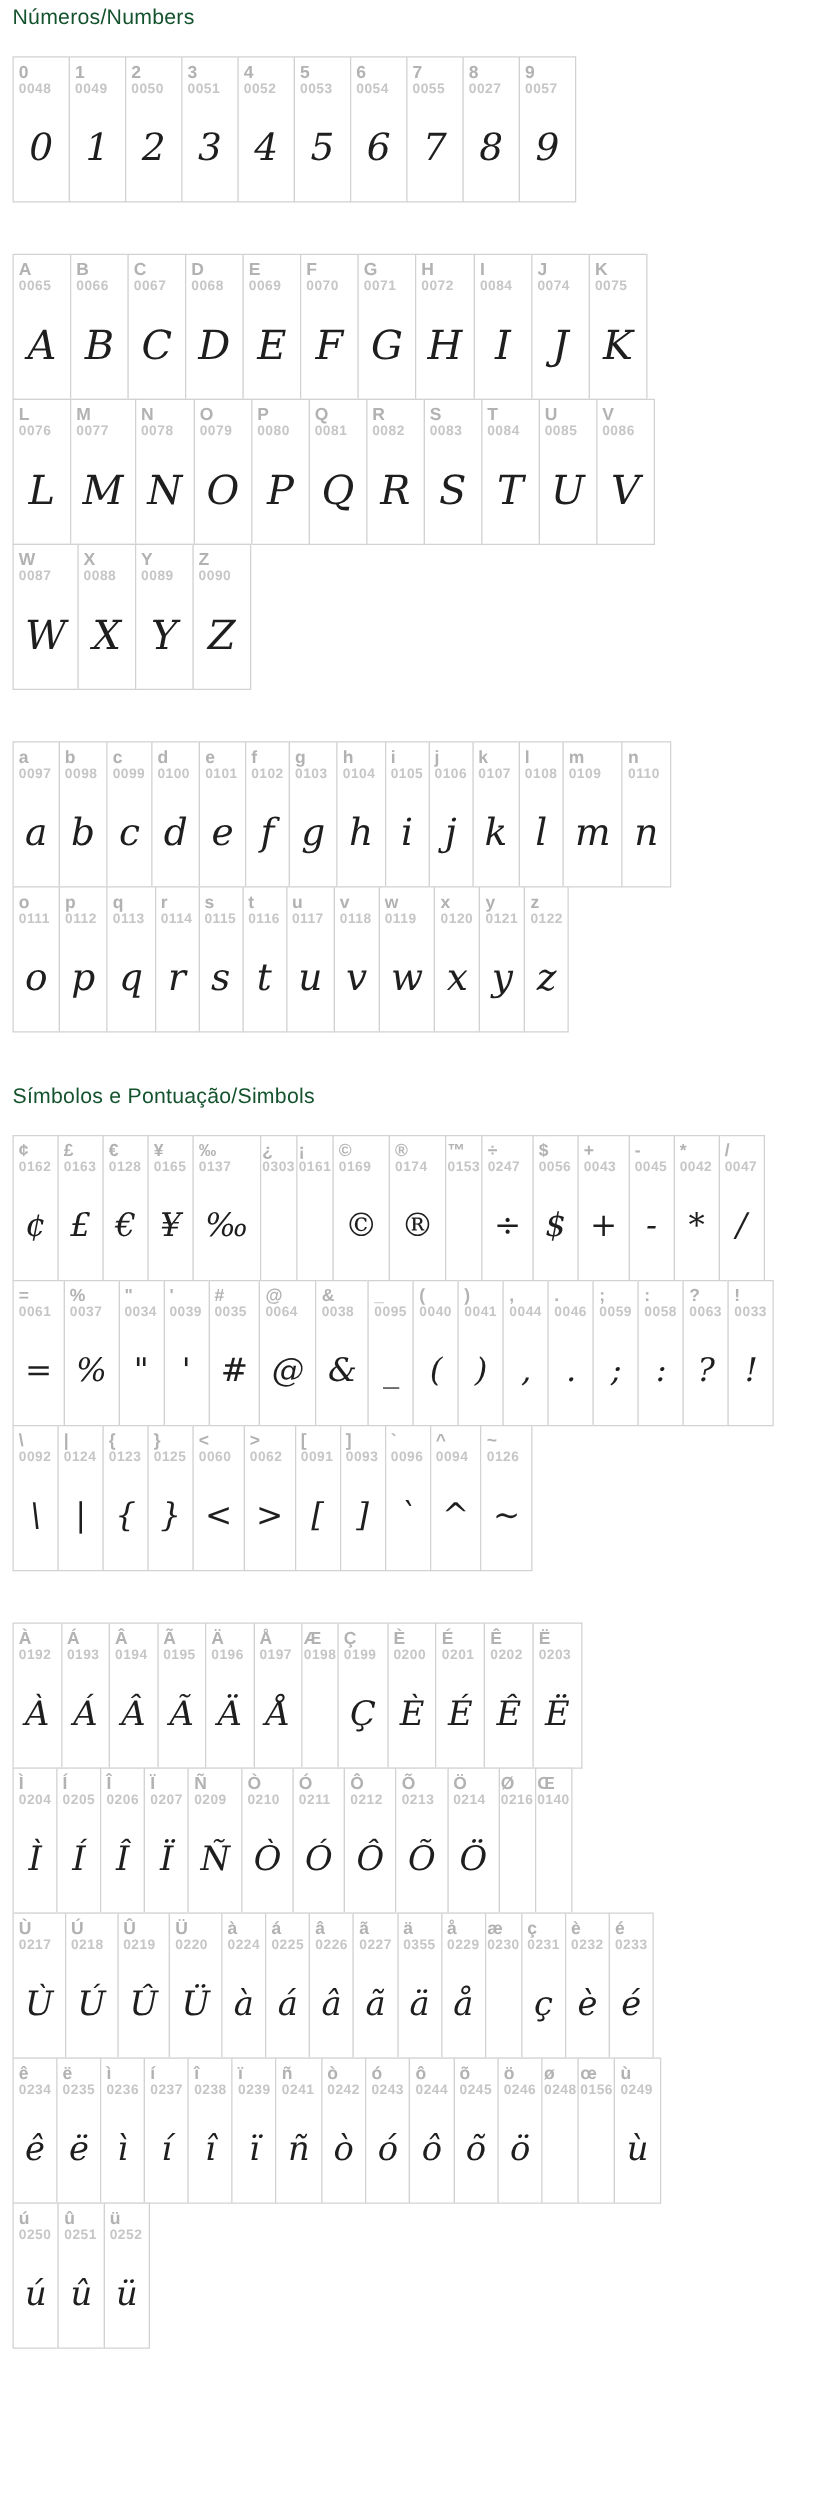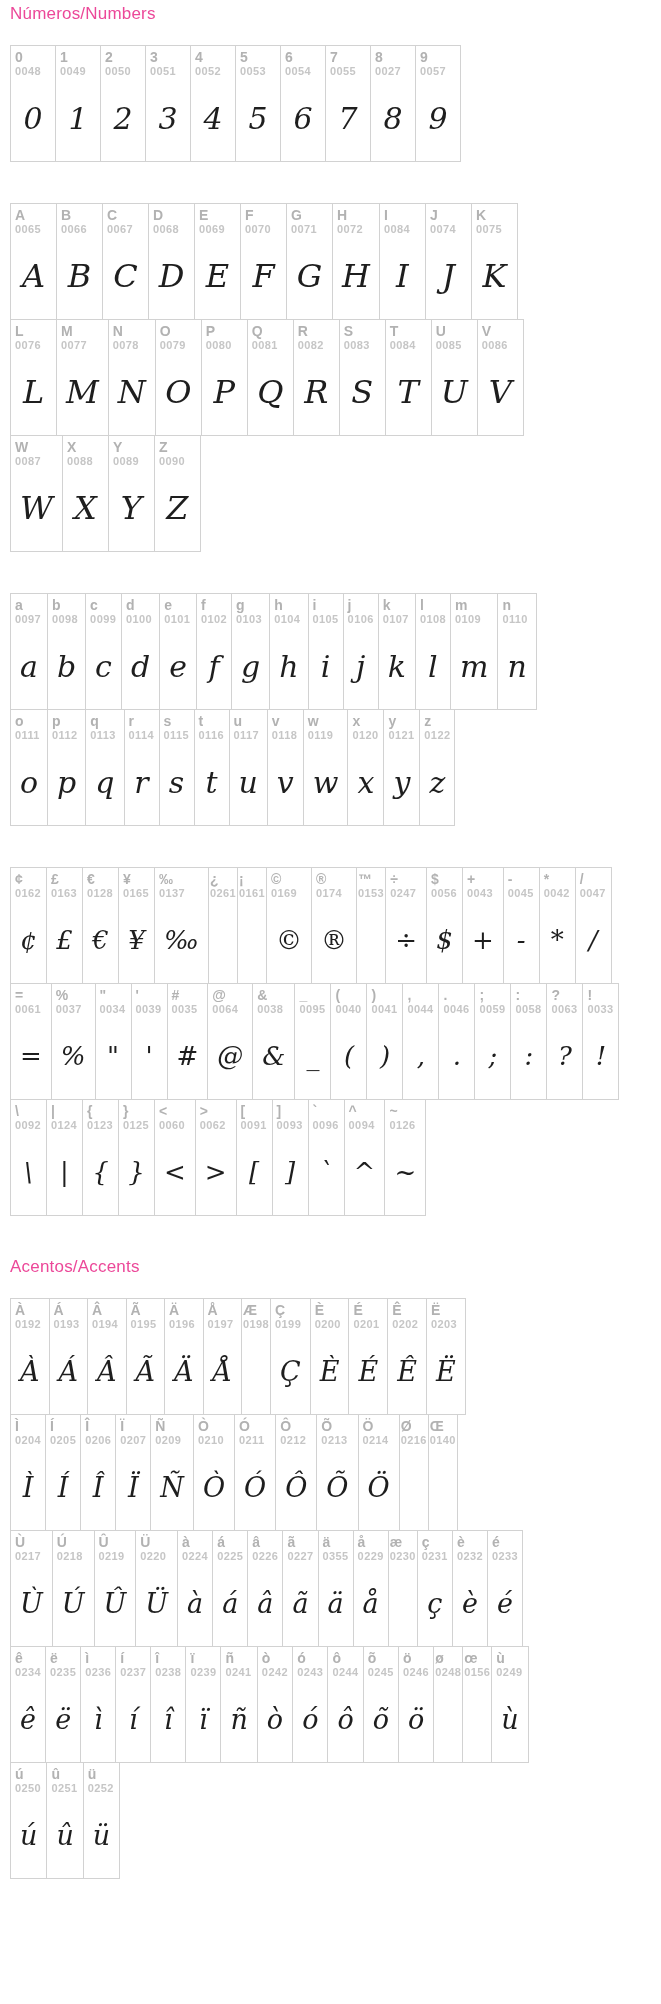--- a/index.html
+++ b/index.html
@@ -1,19 +1,19 @@
 <!DOCTYPE html>
 <html><head>
 <meta charset="utf-8">
 <style>
   html,body{margin:0;padding:0;background:#ffffff;}
   body{width:661px;min-height:2004px;font-family:"Liberation Sans",sans-serif;overflow-x:hidden;}
   .page{padding:4px 0 0 10px;}
   section.charmap-section{margin-bottom:41px;}
-  h2.section-title{font-size:17px;font-weight:400;color:#ec4899;margin:0 0 21px 0;letter-spacing:.2px;}
+  h2.section-title{font-size:17px;font-weight:400;color:#14532d;margin:0 0 21px 0;letter-spacing:.2px;}
   .row{display:flex;width:max-content;}
   .row + .row{margin-top:-1px;}
   .cell{border:1px solid #d2d2d2;margin-left:-1px;display:flex;flex-direction:column;height:117px;box-sizing:border-box;padding:3px 4px;background:#fff;}
   .cell:first-child{margin-left:0;}
   .lbl{font-size:14px;font-weight:bold;color:#b2b2b2;line-height:1.15;min-height:16px;}
   .code{font-size:11px;font-weight:bold;color:#c6c6c6;letter-spacing:.4px;line-height:1.2;}
   .glyph{flex:1;display:flex;align-items:center;justify-content:center;font-family:"DejaVu Serif",serif;font-style:italic;font-weight:400;font-size:30px;color:#1e1e1e;padding:0 5px;white-space:pre;}
   .cell.empty{padding:3px 1px;}
   .cell.empty .glyph{padding:0;}
   
@@ -354,20 +354,21 @@
           <div class="glyph">y</div>
         </div>
         <div class="cell">
           <div class="lbl">z</div>
           <div class="code">0122</div>
           <div class="glyph">z</div>
         </div>
       </div>
     </section>
     <section class="charmap-section">
+      <h2 class="section-title">Símbolos e Pontuação/Simbols</h2>
       <div class="row">
         <div class="cell">
           <div class="lbl">¢</div>
           <div class="code">0162</div>
           <div class="glyph">¢</div>
         </div>
         <div class="cell">
           <div class="lbl">£</div>
           <div class="code">0163</div>
           <div class="glyph">£</div>
@@ -382,21 +383,21 @@
           <div class="code">0165</div>
           <div class="glyph">¥</div>
         </div>
         <div class="cell">
           <div class="lbl">‰</div>
           <div class="code">0137</div>
           <div class="glyph">‰</div>
         </div>
         <div class="cell empty">
           <div class="lbl">¿</div>
-          <div class="code">0261</div>
+          <div class="code">0303</div>
           <div class="glyph"></div>
         </div>
         <div class="cell empty">
           <div class="lbl">¡</div>
           <div class="code">0161</div>
           <div class="glyph"></div>
         </div>
         <div class="cell">
           <div class="lbl">©</div>
           <div class="code">0169</div>
@@ -577,21 +578,20 @@
           <div class="glyph">^</div>
         </div>
         <div class="cell">
           <div class="lbl">~</div>
           <div class="code">0126</div>
           <div class="glyph">~</div>
         </div>
       </div>
     </section>
     <section class="charmap-section">
-      <h2 class="section-title">Acentos/Accents</h2>
       <div class="row">
         <div class="cell">
           <div class="lbl">À</div>
           <div class="code">0192</div>
           <div class="glyph">À</div>
         </div>
         <div class="cell">
           <div class="lbl">Á</div>
           <div class="code">0193</div>
           <div class="glyph">Á</div>

